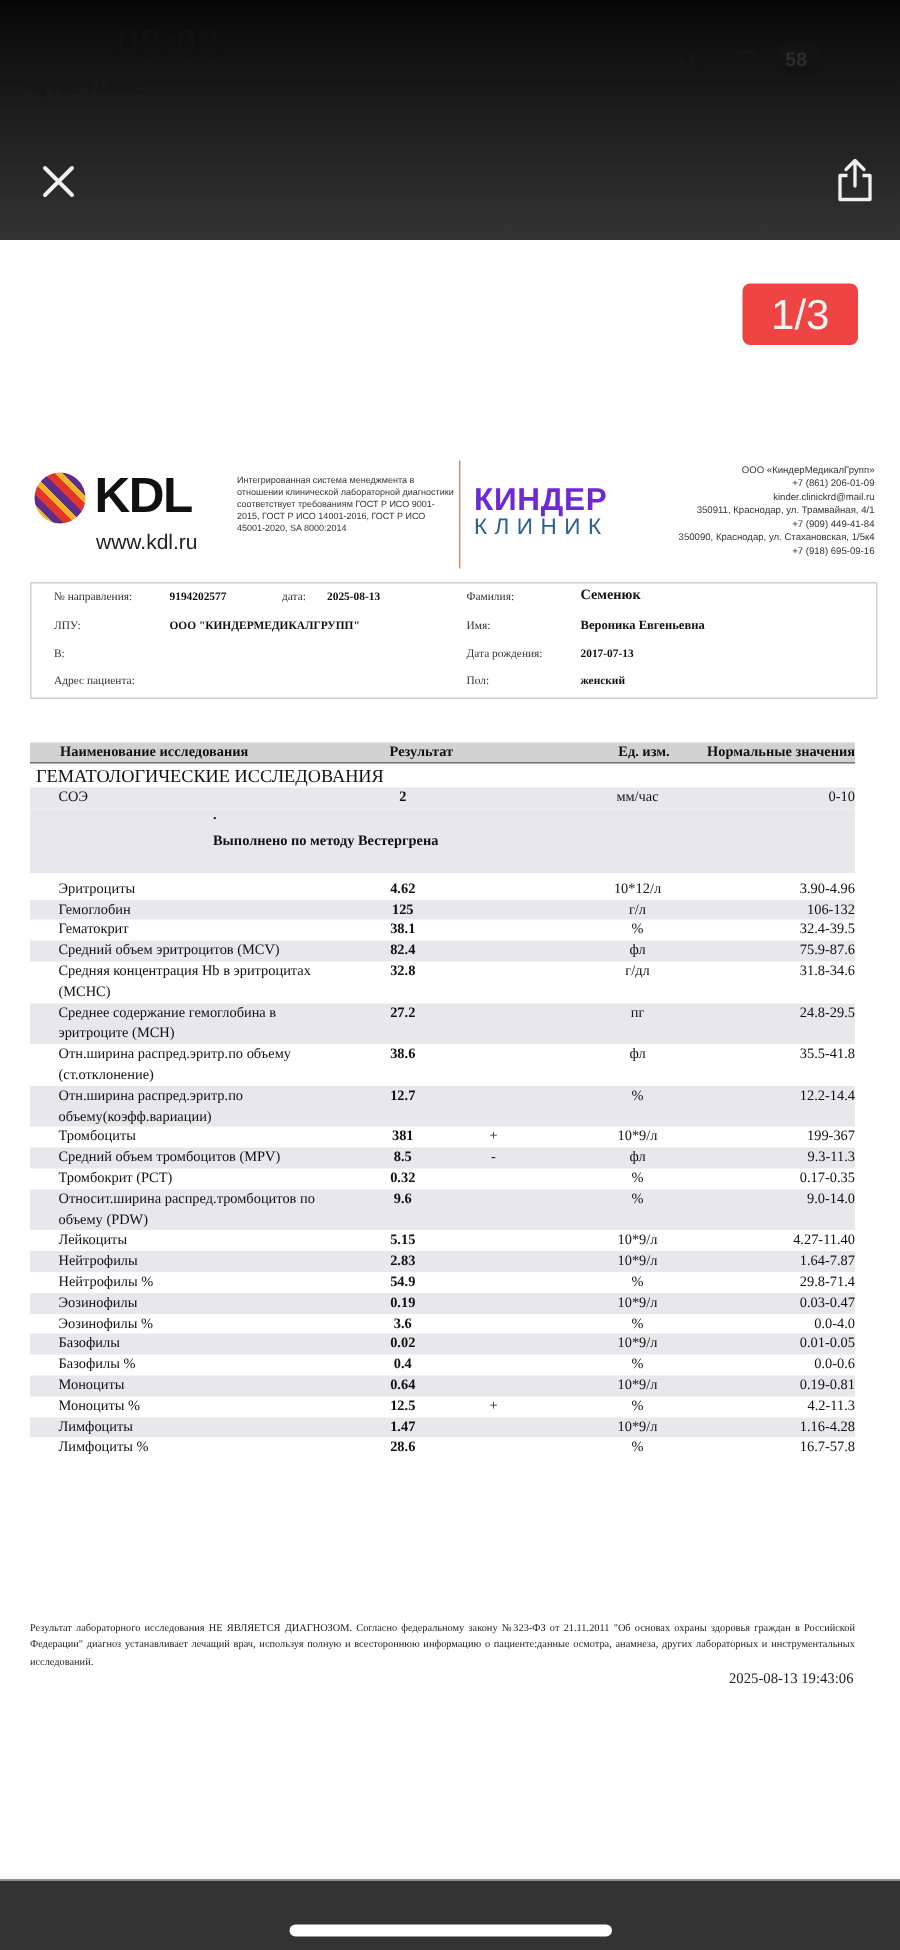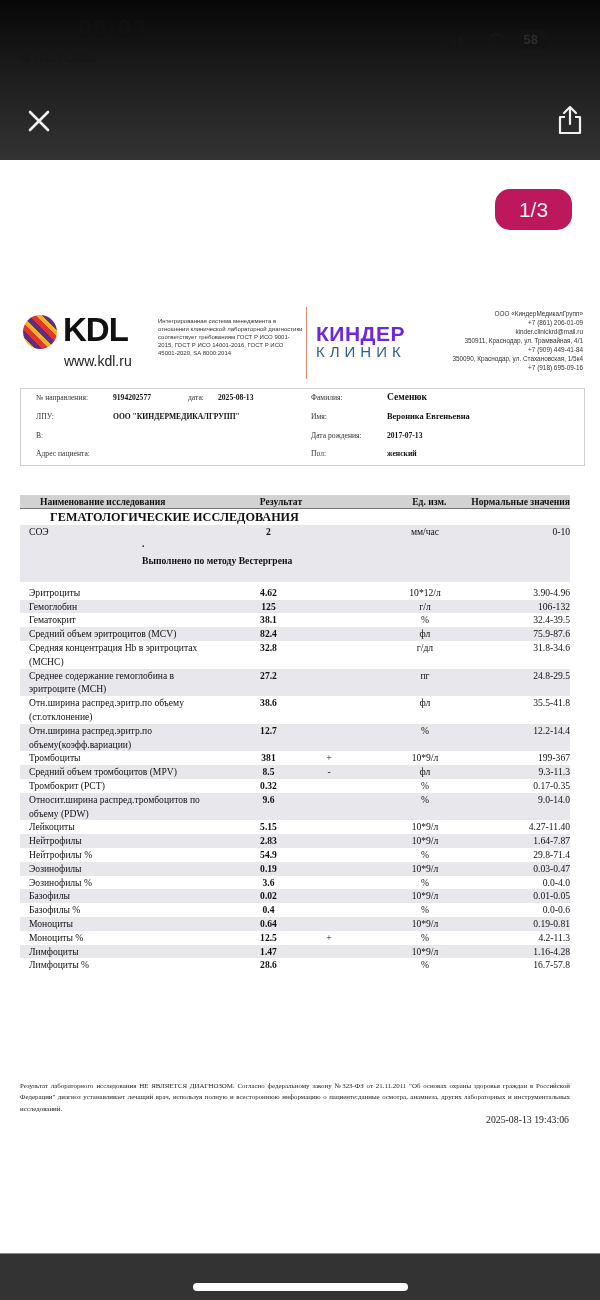--- a/index.html
+++ b/index.html
@@ -18,22 +18,22 @@
   .wifi::before { content: ""; position: absolute; left: 2px; top: 0; width: 16px; height: 16px; border-radius: 50%;
     border: 3px solid #151515; border-color: #151515 transparent transparent transparent; }
   .wifi::after { content: ""; position: absolute; left: 7px; top: 9px; width: 6px; height: 5px; background: #151515; border-radius: 50% 50% 0 0; }
   .battery { background: #131313; color: #2c2c2c; font-size: 13px; font-weight: bold; border-radius: 6px; padding: 2px 10px 2px 6px; position: relative; }
 
   .nav-close { position: absolute; left: 26px; top: 108px; width: 26px; height: 26px; cursor: pointer; }
   .nav-title { position: absolute; left: 78px; top: 110px; font-size: 19px; color: #e9e9e9; }
   .nav-share { position: absolute; right: 16px; top: 104px; width: 28px; height: 32px; cursor: pointer; }
 
   
-  .page-badge { position: absolute; left: 495px; top: 189px; width: 77px; height: 41px; background: #be185d;
-    border-radius: 15px; color: #f4f4f4; font-size: 21px; display: flex; align-items: center; justify-content: center; }
+  .page-badge { position: absolute; left: 495px; top: 189px; width: 77px; height: 41px; background: #ef4444;
+    border-radius: 5px; color: #f4f4f4; font-size: 28px; display: flex; align-items: center; justify-content: center; }
 
   
   .doc { position: absolute; left: 0; top: 295px; width: 600px; font-family: "Liberation Serif", serif; color: #111; }
 
   .logo-row { position: relative; height: 90px; }
   .kdl-mark { position: absolute; left: 23px; top: 20px; width: 34px; height: 34px; border-radius: 50%;
     background: repeating-linear-gradient(45deg, #e3362b 0 5px, #f2b12a 5px 9px, #5b2d8e 9px 14px); }
   .kdl-text { position: absolute; left: 63px; top: 16px; font-family: "Liberation Sans", sans-serif; font-weight: bold;
     font-size: 33px; color: #111; letter-spacing: -1px; }
   .kdl-url { position: absolute; left: 64px; top: 58px; font-family: "Liberation Sans", sans-serif; font-size: 14px; color: #222; }
@@ -50,24 +50,24 @@
   .patient-box { position: absolute; left: 20px; top: 93px; width: 565px; height: 78px; border: 1px solid #cfcfcf;
     font-size: 7.6px; }
   .pf { position: absolute; white-space: nowrap; }
   .pl { color: #333; }
   .pv { font-weight: bold; color: #111; }
   .pv-big { font-weight: bold; font-size: 9.5px; }
 
   
   .results { position: absolute; left: 20px; top: 200px; width: 550px; font-size: 9.6px; }
   .rhead { display: flex; height: 14px; background: #d2d2d2; border-bottom: 1px solid #777; font-weight: bold; align-items: center; }
-  .section-title { font-weight: bold; font-size: 12.2px; height: 16px; line-height: 16px; padding-left: 4px; margin-left: 26px; }
+  .section-title { font-weight: normal; font-size: 12.2px; height: 16px; line-height: 16px; padding-left: 4px; }
   .row { display: flex; align-items: flex-start; line-height: 13.8px; }
   .row.shade { background: #e7e7ec; }
-  .c-name { width: 190px; padding-left: 9px; }
+  .c-name { width: 190px; padding-left: 19px; }
   .c-res { width: 77px; text-align: center; font-weight: bold; padding-left: 40px; }
   .c-flag { width: 74px; text-align: center; padding-left: 10px; }
   .c-unit { width: 108px; text-align: center; padding-left: 20px; }
   .c-norm { width: 101px; text-align: right; }
   .rhead .c-res { padding-left: 20px; }
   .rhead .c-name { padding-left: 20px; }
   .esr-note { height: 43px; position: relative; }
   .esr-note .dot { position: absolute; left: 122px; top: -2px; font-weight: bold; }
   .esr-note .txt { position: absolute; left: 122px; top: 15px; font-weight: bold; }
 

